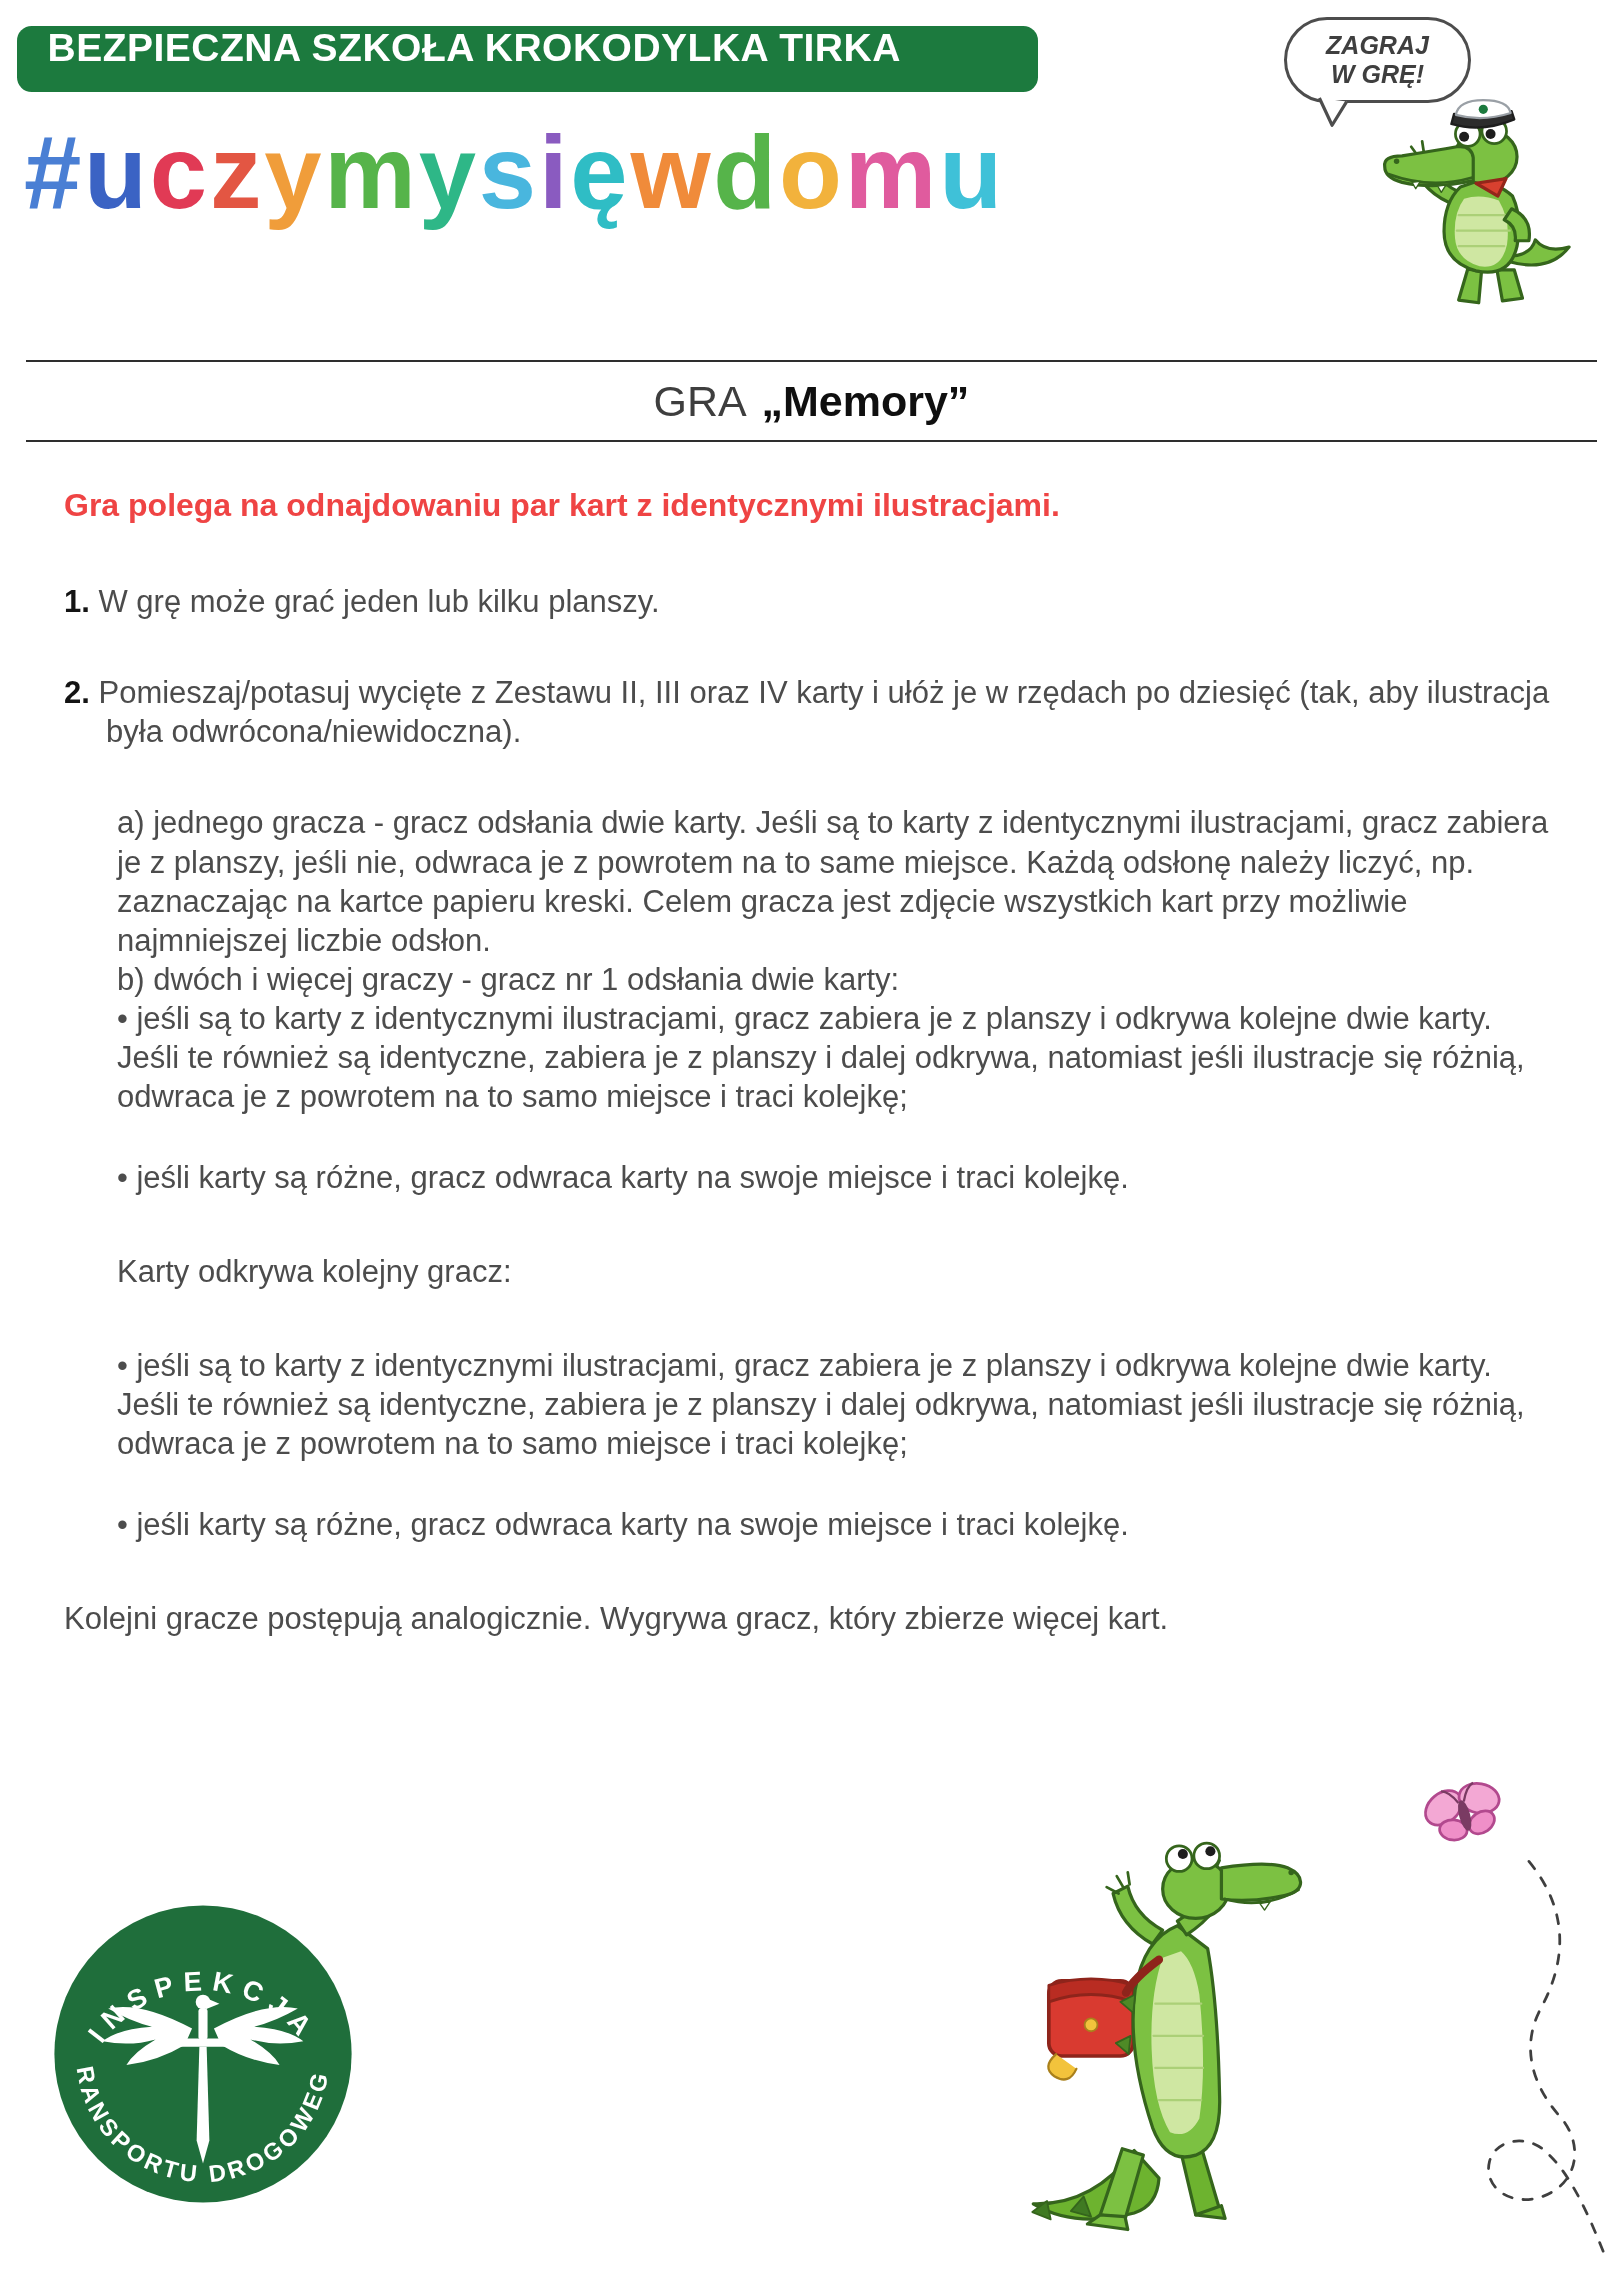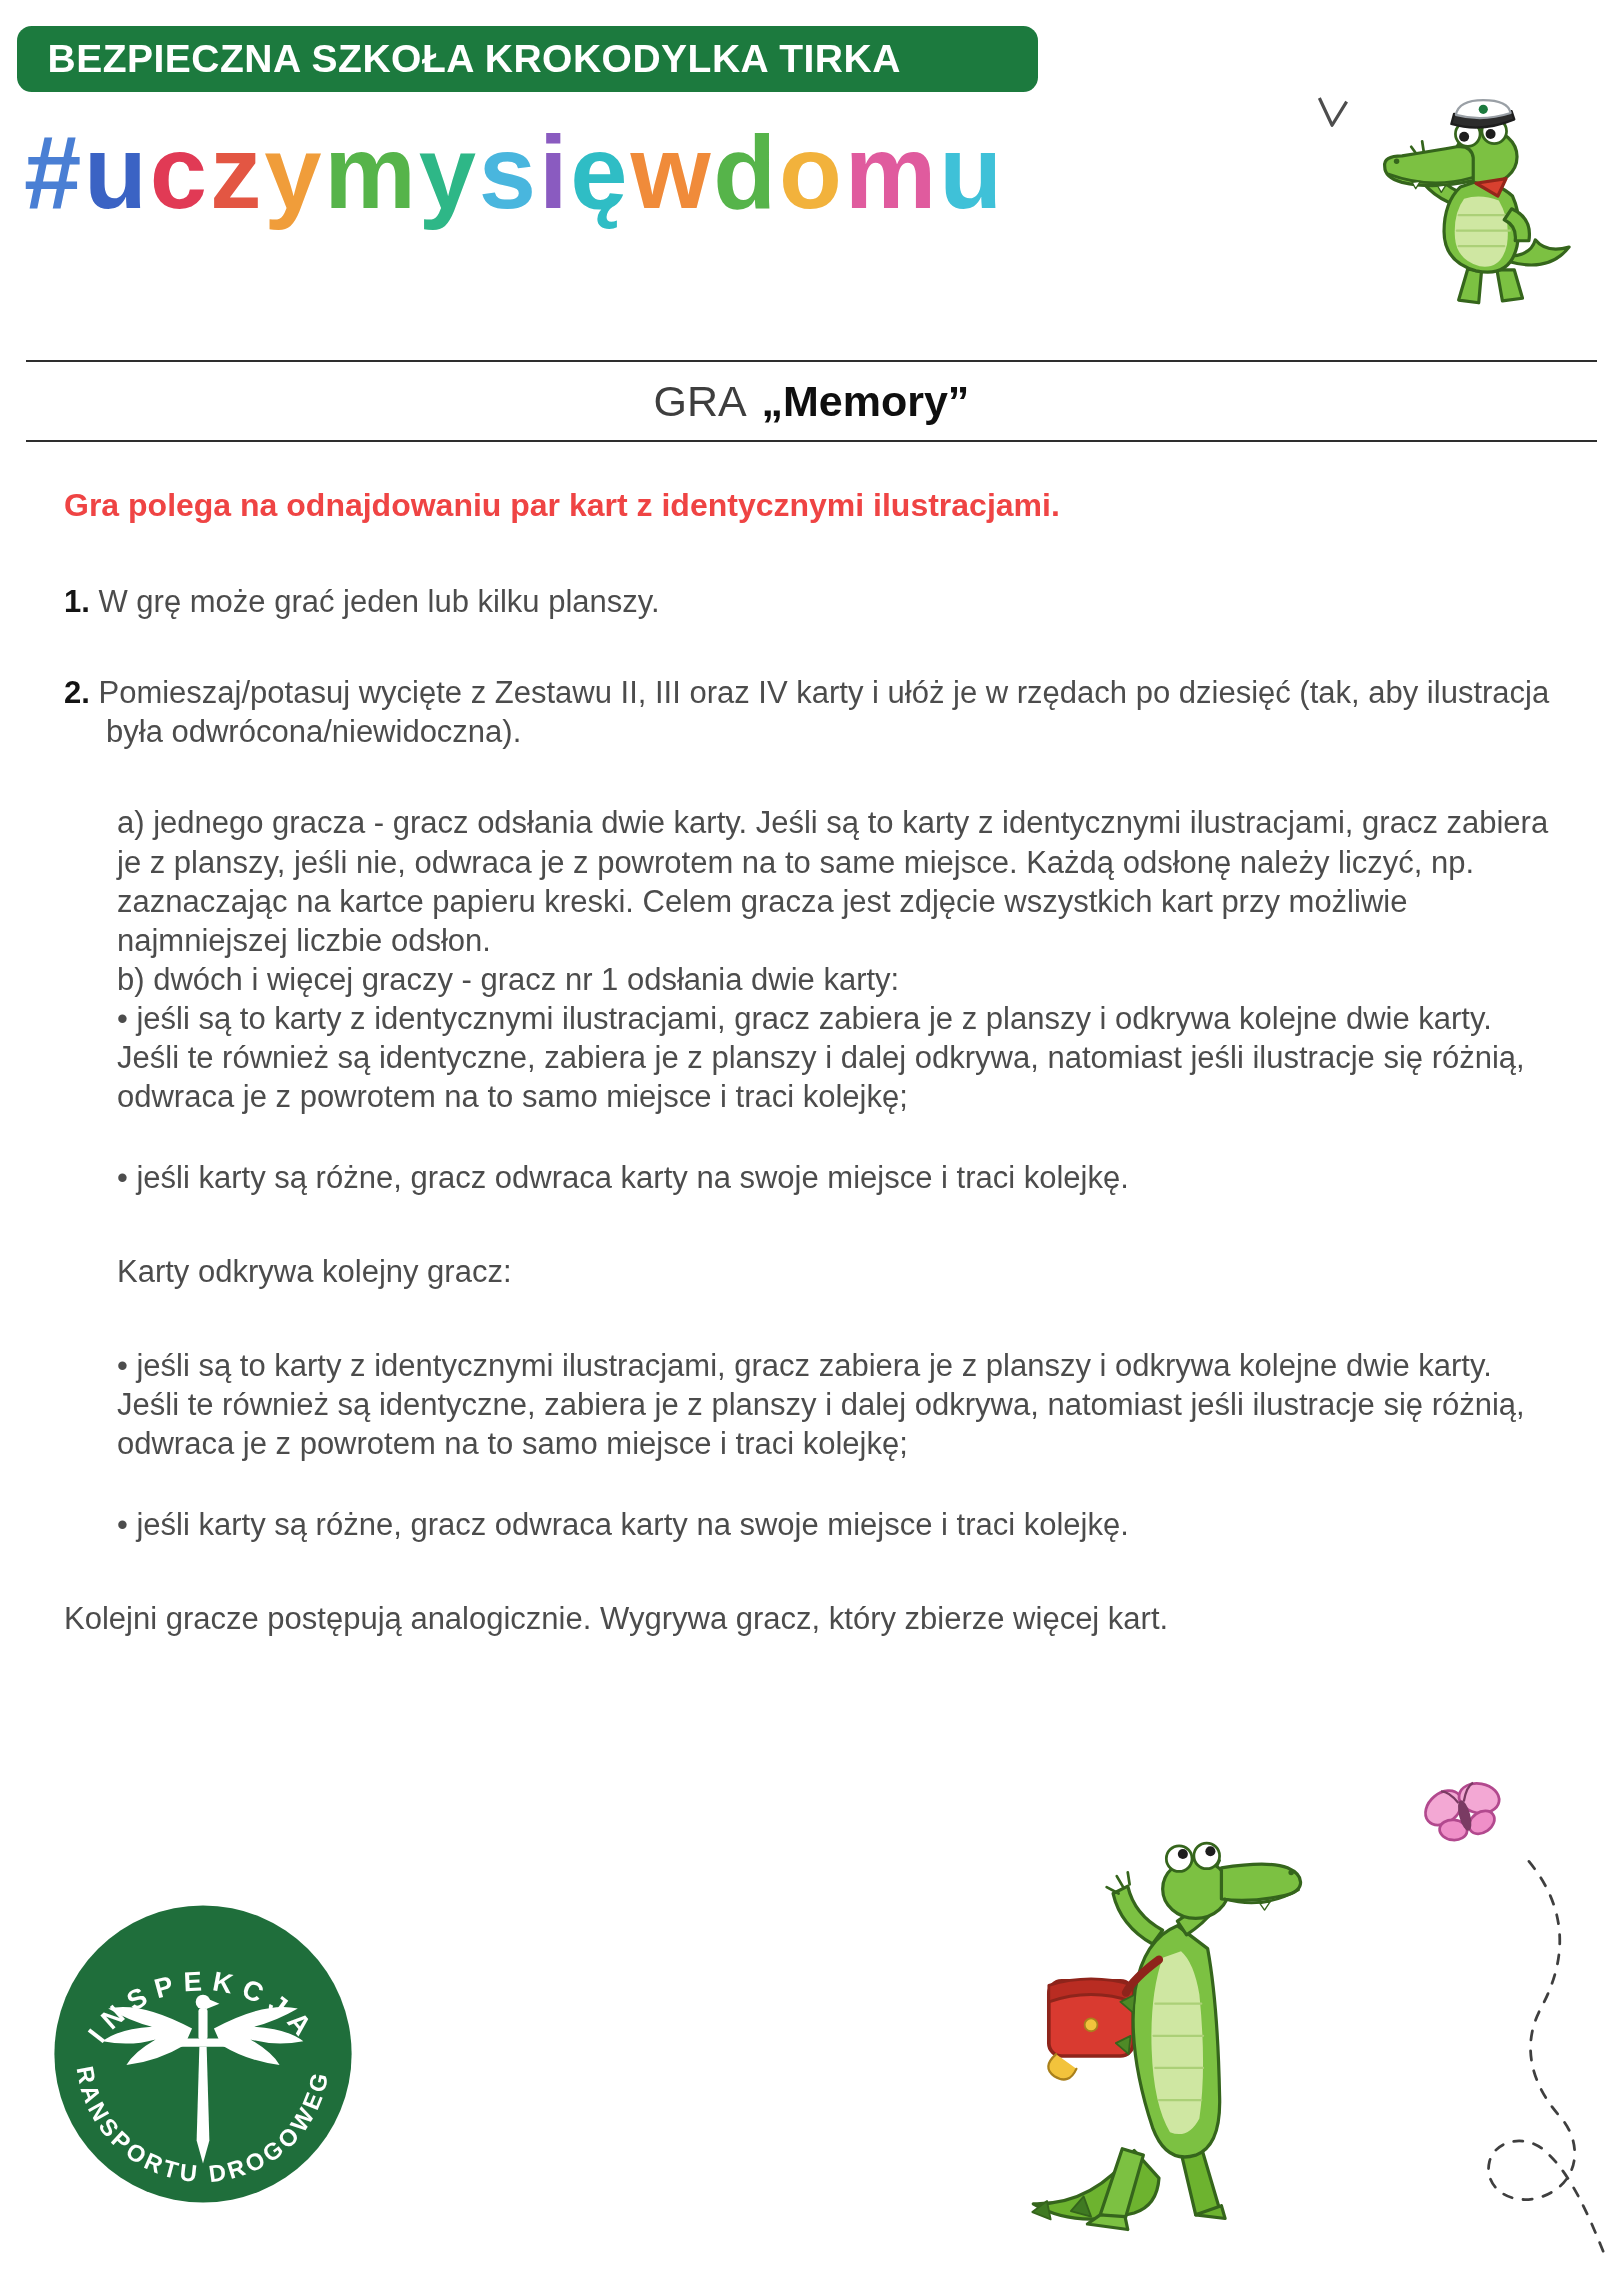--- a/index.html
+++ b/index.html
@@ -4,21 +4,21 @@
 <style>
   * { margin:0; padding:0; box-sizing:border-box; }
   html, body { background:#ffffff; }
   .page {
     position:relative; width:1623px; height:2296px; background:#ffffff;
     font-family:"Liberation Sans", sans-serif; overflow:hidden;
     outline:0.9px solid #d6d6d6;
   }
   .banner {
     position:absolute; left:16.5px; top:26px; width:1021px; height:66px;
-    background:#1c7a3e; border-radius:14.7px; display:flex; align-items:center;
+    background:#1c7a3e; border-radius:14.7px; display:flex; 
     padding:0 31px;
   }
   .banner-text { color:#ffffff; font-weight:bold; font-size:39px; letter-spacing:0.5px; white-space:nowrap; }
   .bubble {
     position:absolute; left:1284px; top:16.5px; width:187px; height:86px;
     background:#ffffff; border:3.2px solid #4d4d4d; border-radius:51px;
     display:flex; flex-direction:column; align-items:center; justify-content:center; z-index:2;
   }
   .bubble span { font-style:italic; font-weight:bold; font-size:25px; color:#3f3f3f; line-height:1.15; }
   .bubble-tail { position:absolute; left:1313px; top:96px; z-index:3; }
@@ -43,20 +43,24 @@
 </style>
 </head>
 <body>
 
 <div class="page">
 
   <div class="banner" style="background: rgb(28, 122, 62);">
     <span class="banner-text">BEZPIECZNA SZKOŁA KROKODYLKA TIRKA</span>
   </div>
 
+  <div class="bubble">
+    <span>ZAGRAJ</span>
+    <span>W GRĘ!</span>
+  </div>
   <svg class="bubble-tail" width="40" height="33" viewBox="0 0 44 36">
     <path d="M7 2 L21 32 L37 6" fill="#ffffff" stroke="#4d4d4d" stroke-width="3.5" stroke-linejoin="round"></path>
   </svg>
 
   <svg class="croc1" viewBox="0 -14 240 246">
     <g stroke="#35651c" stroke-width="3.5" stroke-linejoin="round" stroke-linecap="round">
       <path d="M163 172 Q206 184 228 156 Q203 163 191 148 Q186 166 160 166 Z" fill="#7cc142"></path>
       <path d="M117 180 L107 214 L129 217 L132 183 Z" fill="#7cc142"></path>
       <path d="M149 181 L155 215 L177 212 L168 181 Z" fill="#7cc142"></path>
       <path d="M104 110 Q69 98 56 64 L72 55 Q84 88 112 97 Z" fill="#7cc142"></path>

